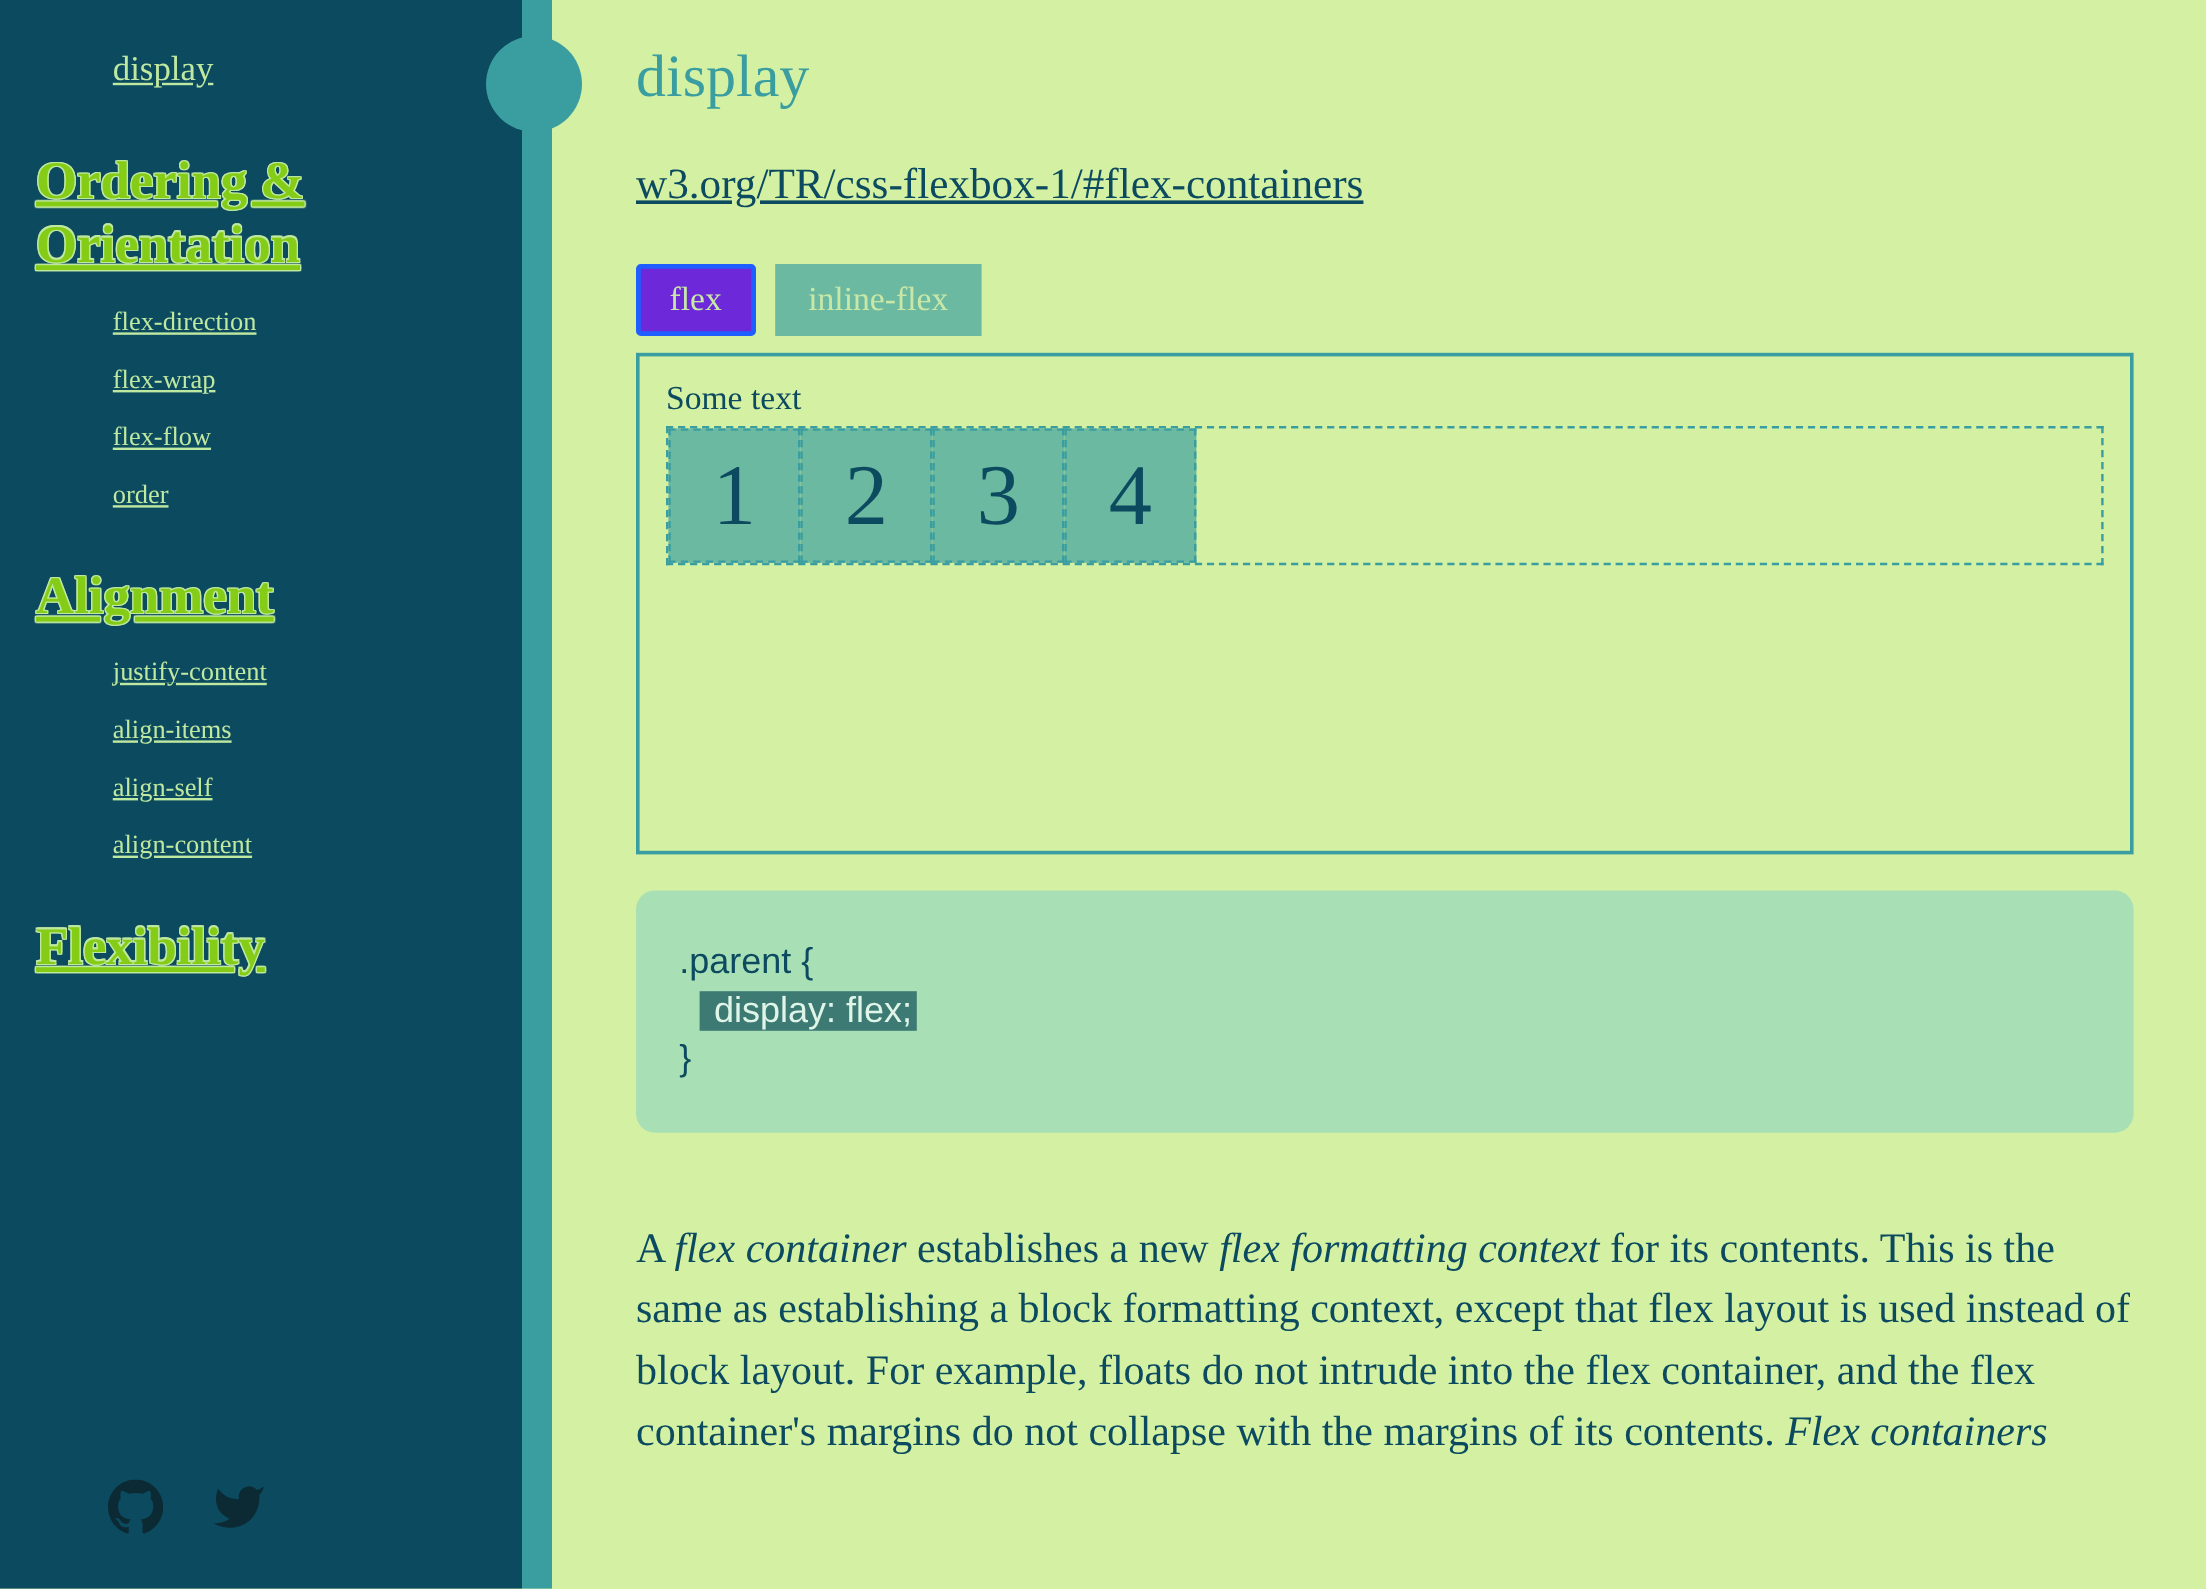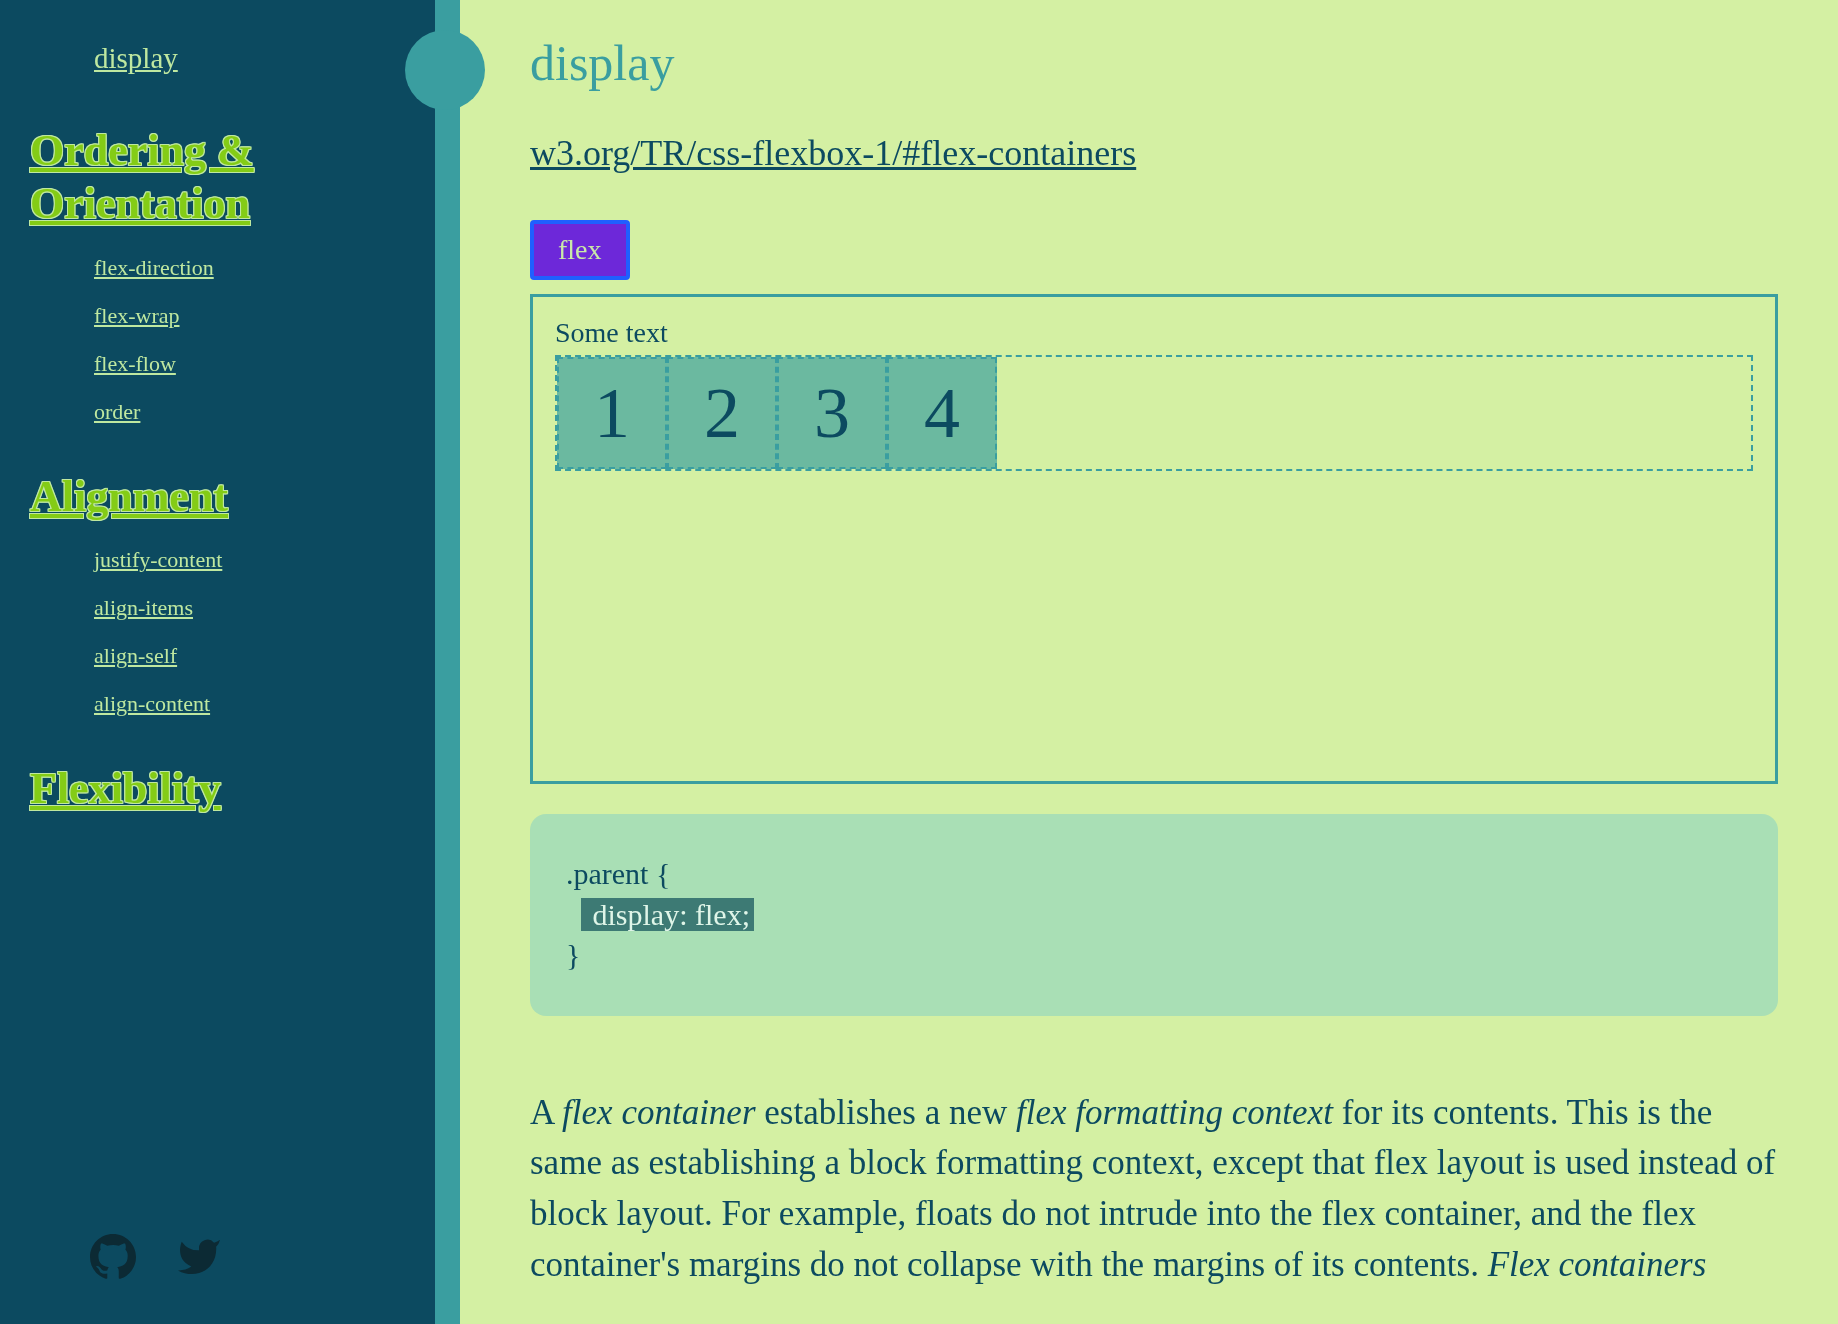--- a/index.html
+++ b/index.html
@@ -96,21 +96,21 @@
   }
   .tab.active {
     background: #6d28d9;
     color: #c9e8a8;
     border: 4px solid #1f5fff;
     border-radius: 4px;
   }
   .demo-box {
     border: 3px solid #3a9ea0;
     padding: 20px 22px;
-    height: 490px;
+    height: 418px;
   }
   .demo-label { font-size: 28px; color: #0c4a60; margin-bottom: 6px; }
   .flex-container {
     border: 2px dashed #3a9ea0;
     display: flex;
     height: 116px;
   }
   .flex-item {
     width: 110px;
     background: #6bb9a0;
@@ -119,21 +119,21 @@
     align-items: center;
     justify-content: center;
     font-size: 72px;
     color: #0c4a60;
   }
   .code-block {
     margin-top: 30px;
     background: #a9dfb5;
     border-radius: 16px;
     padding: 40px 36px;
-    font-family: Liberation Serif, serif;
+    font-family: Liberation Sans, sans-serif;
     font-size: 30px;
     line-height: 1.35;
     color: #0c4a60;
     white-space: pre;
   }
   .code-hl { background: #3d7a74; color: #dff5e8; padding: 0 4px; }
   .body-text {
     margin-top: 72px;
     font-size: 35px;
     line-height: 1.45;
@@ -183,20 +183,21 @@
 
 <main class="main">
   <div class="notch"></div>
 
   <h1>display</h1>
 
   <a href="#" class="spec-link">w3.org/TR/css-flexbox-1/#flex-containers</a>
 
   <div class="tabs">
     <button class="tab active">flex</button>
+    <button class="tab">inline-flex</button>
   </div>
 
   <div class="demo-box">
     <div class="demo-label">Some text</div>
     <div class="flex-container">
       <div class="flex-item">1</div>
       <div class="flex-item">2</div>
       <div class="flex-item">3</div>
       <div class="flex-item">4</div>
     </div>

